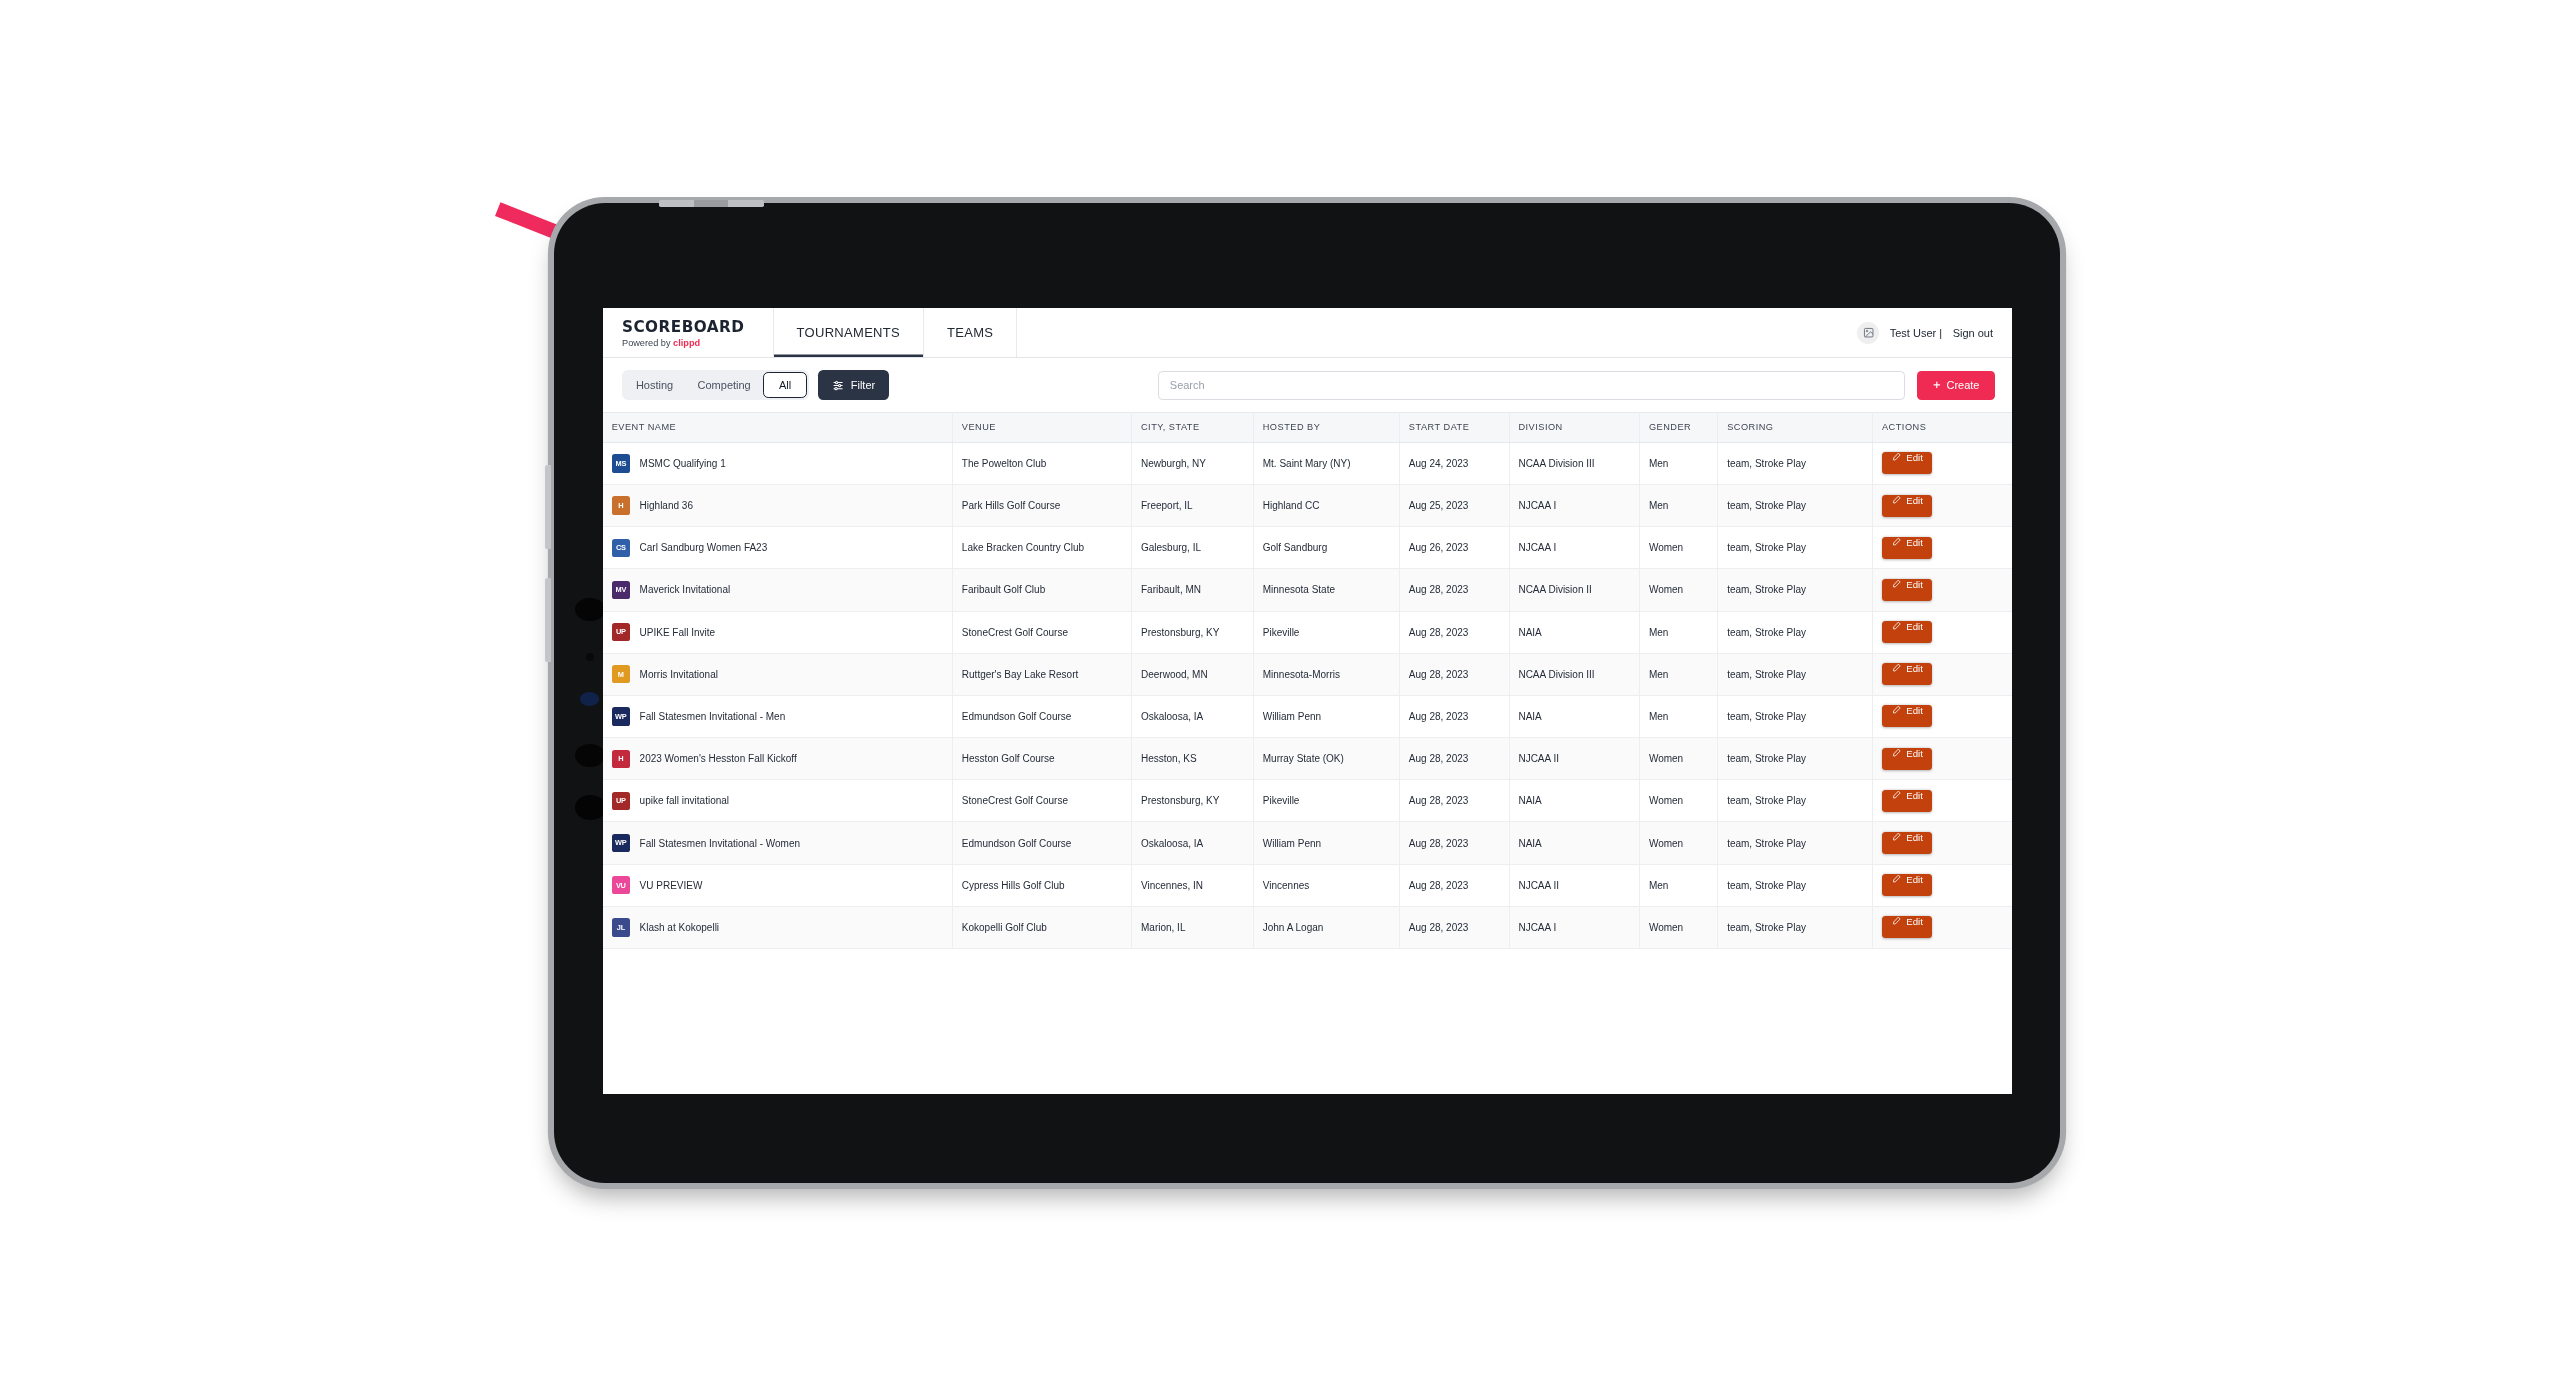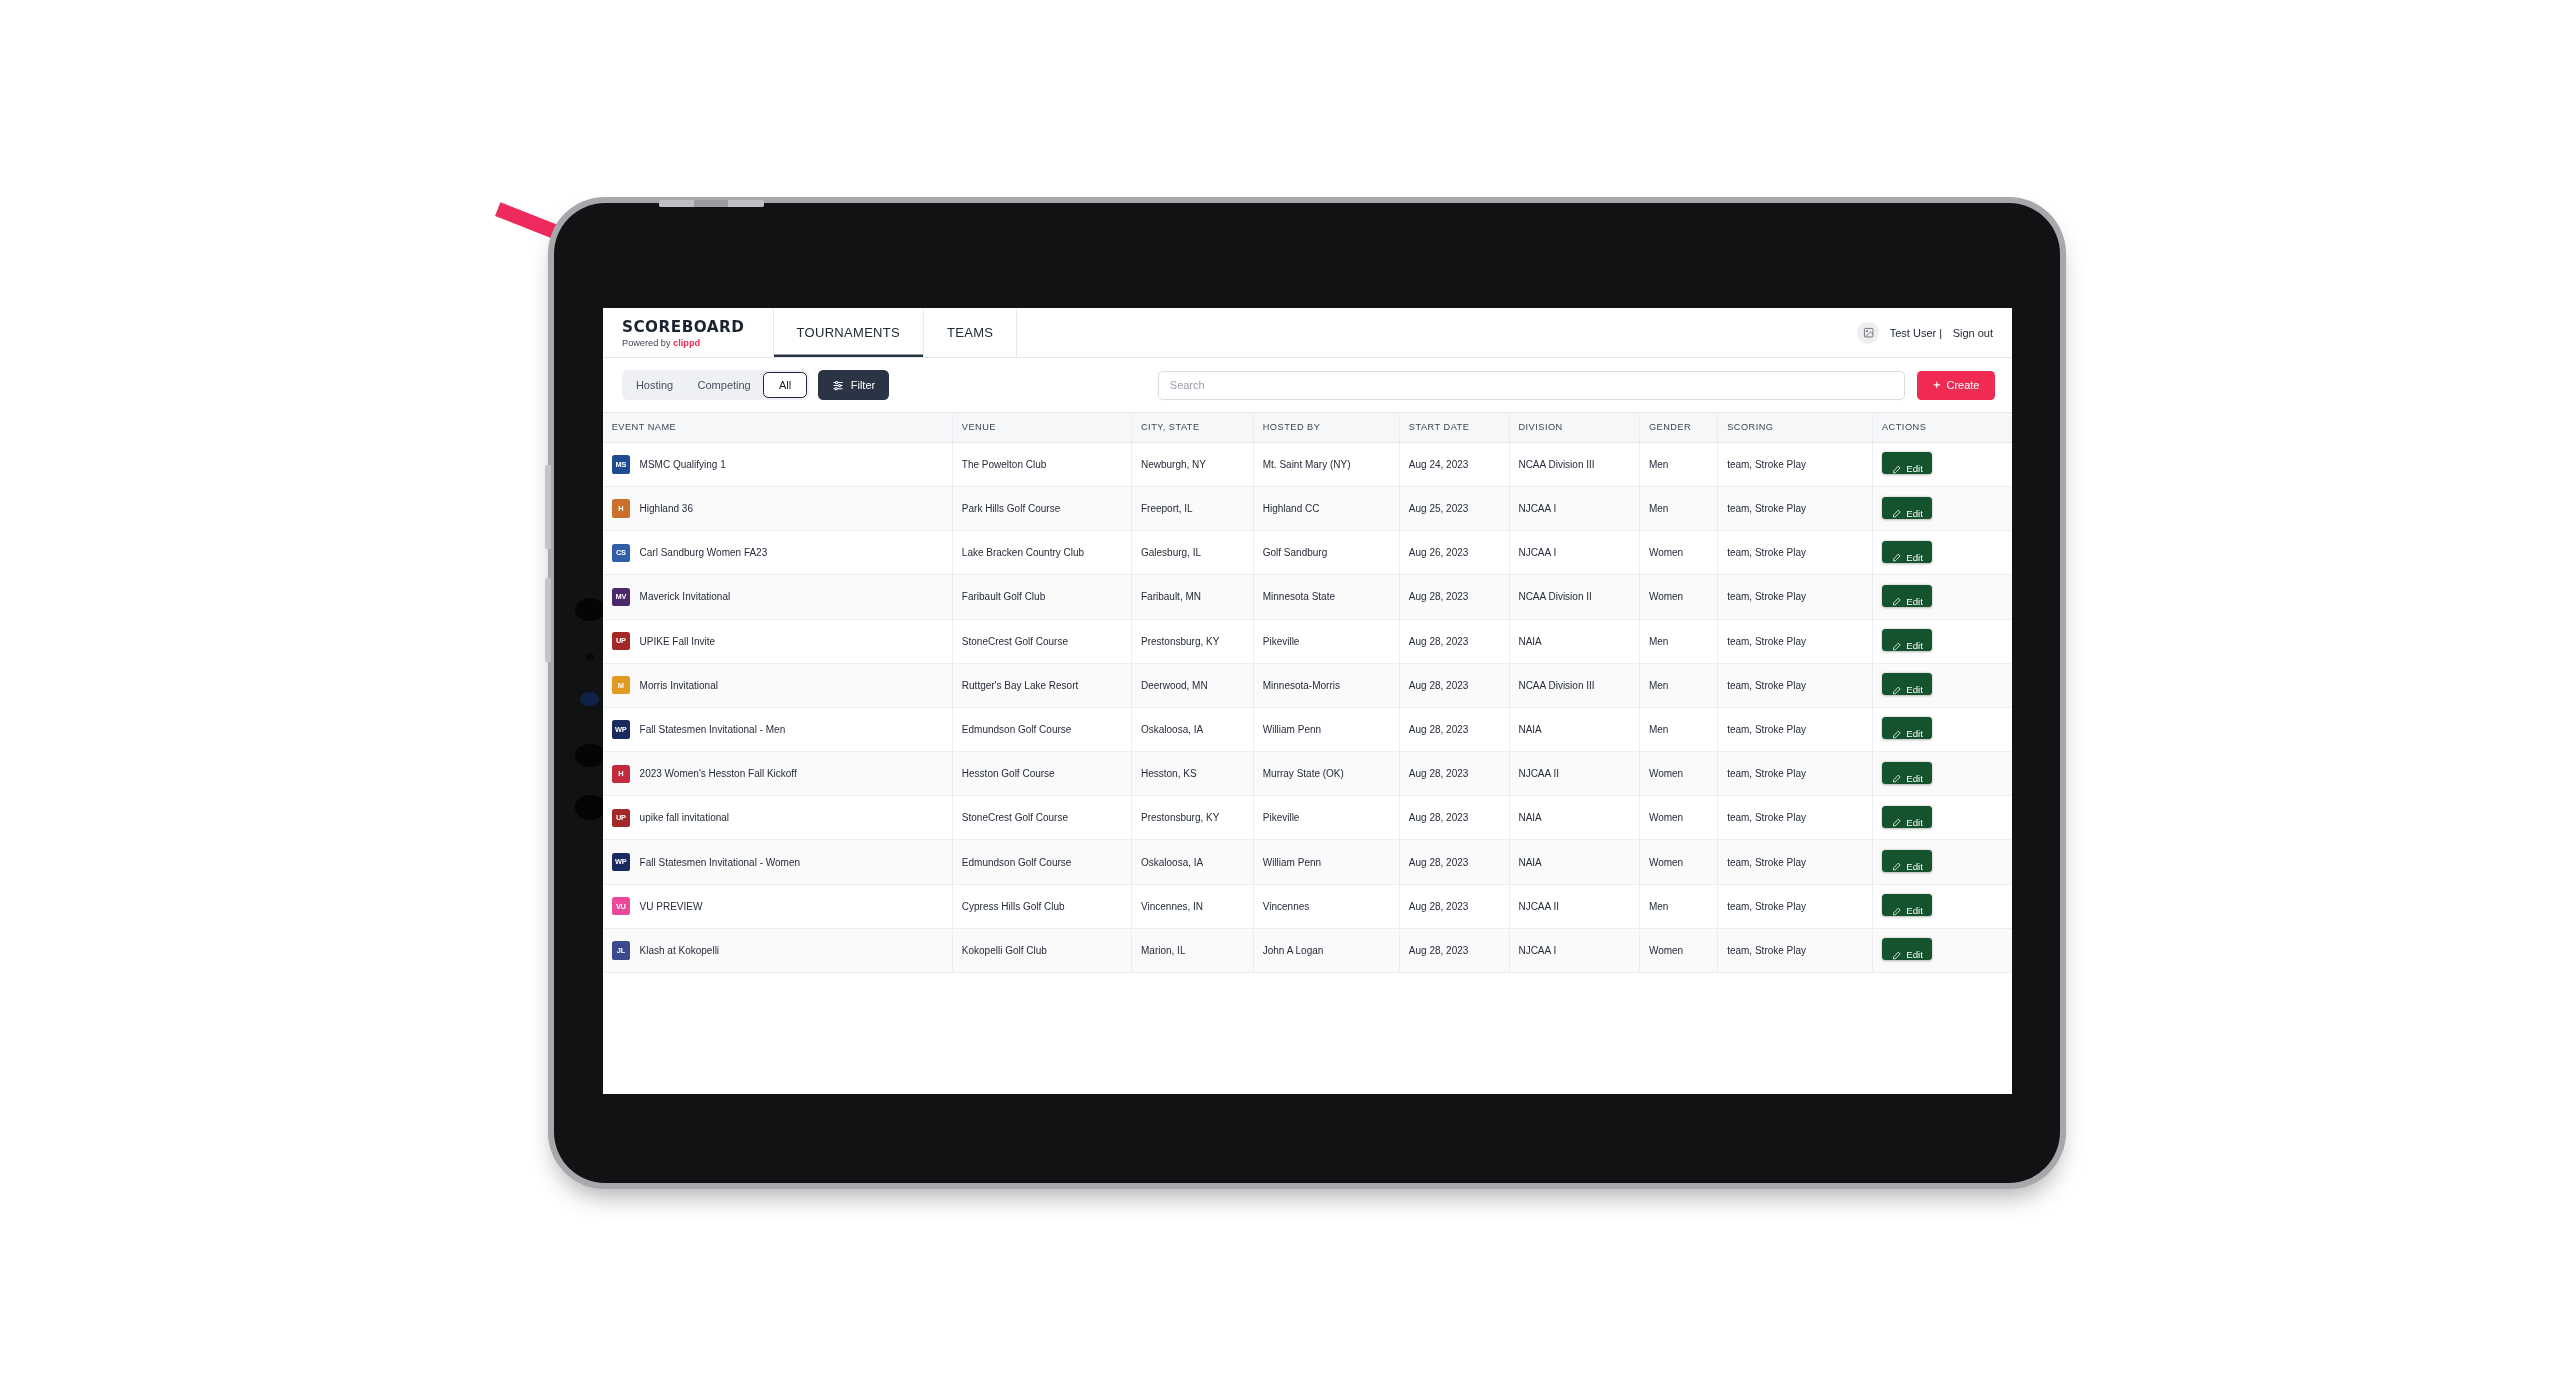--- a/index.html
+++ b/index.html
@@ -200,22 +200,22 @@
   .event-cell { display: flex; align-items: center; gap: 9.6px; }
   .logo {
     width: 18.3px; height: 18.3px; flex: 0 0 18.3px;
     border-radius: 2.6px;
     display: flex; align-items: center; justify-content: center;
     font-size: 7.4px; font-weight: 700; color: #fff;
     overflow: hidden; line-height: 1;
     letter-spacing: -0.2px;
   }
   .edit-btn {
-    display: inline-flex; align-items: flex-end; gap: 5.2px;
-    background: #14532d; color: #ffffff;
+    display: inline-flex; align-items: flex-start; gap: 5.2px;
+    background: #c2410c; color: #ffffff;
     border: none; border-radius: 3.5px;
     height: 22px; padding: 0 9.6px;
     font-size: 9.6px; cursor: pointer;
     font-family: "Liberation Sans", sans-serif;
     box-shadow: 0 0.9px 2.6px rgba(0,0,0,0.28);
   }
   .pencil { display: inline-block; width: 9.6px; height: 9.6px; }
 </style>
 </head>
 <body>

